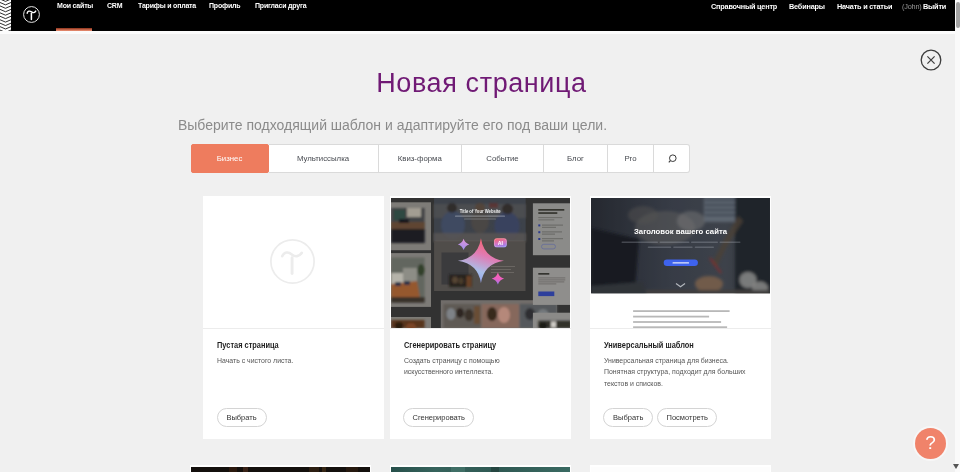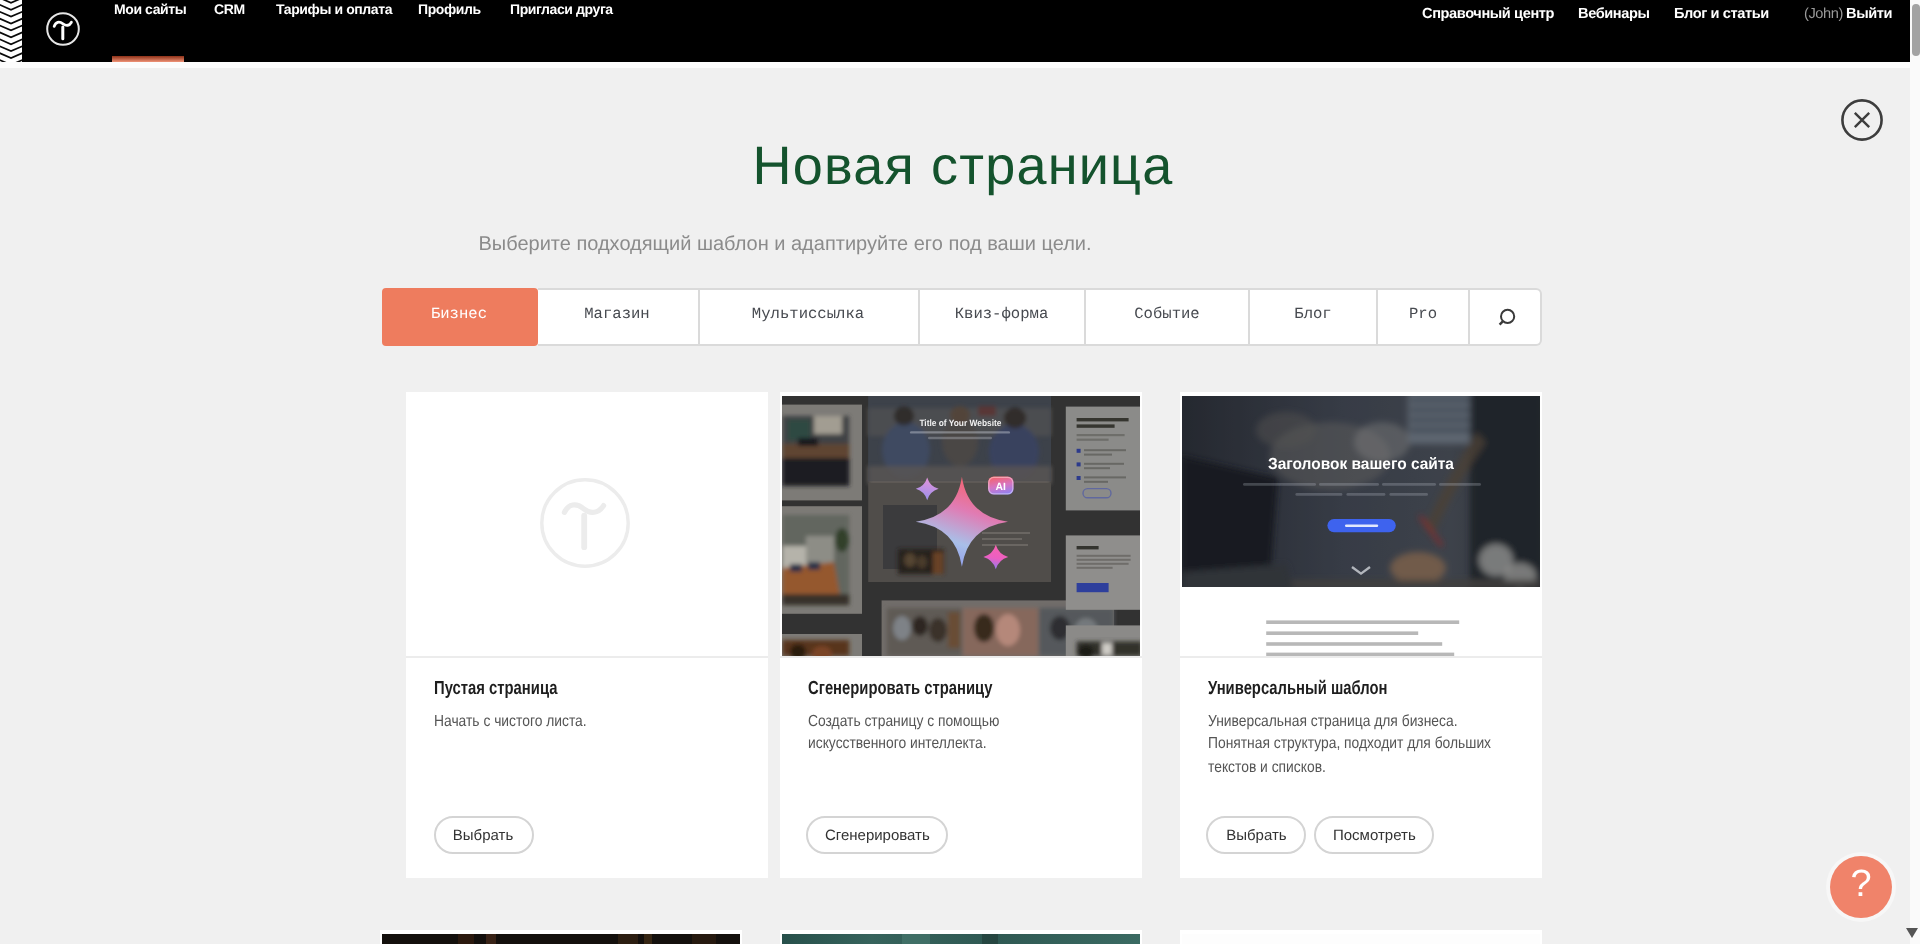--- a/index.html
+++ b/index.html
@@ -20,26 +20,26 @@
 #sb-track { position:absolute; right:0; top:0; width:5px; height:472px; background:#fafafa; }
 #sb-thumb { position:absolute; right:0; top:2px; width:4px; height:26px; background:#a3a3a3; border-radius:2px; }
 #sb-arrow { position:absolute; right:1px; top:464px; width:0; height:0;
   border-left:3.5px solid transparent; border-right:3.5px solid transparent; border-top:5px solid #555; }
 
 
 #close { position:absolute; left:920px; top:49px; }
 
 
 h1 { position:absolute; left:1.5px; top:69.5px; width:960px; text-align:center;
-  font-size:27px; font-weight:400; color:#14532d; letter-spacing:0.6px; line-height:1; }
+  font-size:27px; font-weight:400; color:#701a75; letter-spacing:0.6px; line-height:1; }
 #sub { position:absolute; left:0.5px; top:117.5px; width:784px; text-align:center;
-  font-size:10px; color:#8b8b8b; line-height:1; }
-
-
-#tabs { position:absolute; left:190.5px; top:144px; height:28.5px; display:flex;font-family:Liberation Mono, monospace; }
+  font-size:14px; color:#8b8b8b; line-height:1; }
+
+
+#tabs { position:absolute; left:190.5px; top:144px; height:28.5px; display:flex; }
 .tab { background:#fff; border:1px solid #dadada; border-left:none; height:28.5px;
   display:flex; align-items:center; justify-content:center;
   font-size:7.8px; color:#474a50; }
 .tab.first { border-left:1px solid #dadada; }
 .tab:last-child { border-radius:0 3px 3px 0; }
 .tab.active { border-radius:2px; }
 .tab.active { background:#ee7c5e; border-color:#ee7c5e; color:#fff; margin-top:-0.5px; height:29.5px; }
 
 
 .card { position:absolute; top:196px; width:181px; height:242.5px; background:#fff; }
@@ -88,21 +88,21 @@
   <div class="nav" id="navL">
     <span style="left:57px; font-weight:bold;">Мои сайты</span>
     <span style="left:107px;">CRM</span>
     <span style="left:138px;">Тарифы и оплата</span>
     <span style="left:209px;">Профиль</span>
     <span style="left:255px;">Пригласи друга</span>
   </div>
   <div class="nav" id="navR" style="font-size:7.3px;">
     <span style="left:711px;">Справочный центр</span>
     <span style="left:789px;">Вебинары</span>
-    <span style="left:837px;">Блог и статьи</span>
+    <span style="left:837px;">Начать и статьи</span>
     <span style="left:902px; color:#9a9a9a; font-weight:normal;">(John)</span>
     <span style="left:923px; font-weight:bold;">Выйти</span>
   </div>
   <div id="underline"></div>
 </header>
 
 <div style="position:absolute;left:0;top:31px;width:955px;height:2.5px;background:#fcfcfc;"></div>
 <div id="sb-track"></div>
     <div id="sb-thumb"></div>
     <div id="sb-arrow"></div>
@@ -110,21 +110,20 @@
 <svg id="close" width="22" height="22">
   <circle cx="11" cy="11" r="9.8" fill="none" stroke="#3d3d3d" stroke-width="1.3"></circle>
   <path d="M7.4,7.4 L14.6,14.6 M14.6,7.4 L7.4,14.6" stroke="#3d3d3d" stroke-width="1.2"></path>
 </svg>
 
 <h1>Новая страница</h1>
 <div id="sub">Выберите подходящий шаблон и адаптируйте его под ваши цели.</div>
 
 <div id="tabs">
   <div class="tab first active" style="width:78px;">Бизнес</div>
-  <div class="tab" style="width:81px;">Магазин</div>
   <div class="tab" style="width:110px;">Мультиссылка</div>
   <div class="tab" style="width:83.5px;">Квиз-форма</div>
   <div class="tab" style="width:82px;">Событие</div>
   <div class="tab" style="width:64px;">Блог</div>
   <div class="tab" style="width:46px;">Pro</div>
   <div class="tab" style="width:35.5px;">
     <svg width="11" height="11" viewBox="0 0 11 11">
           <circle cx="6.8" cy="5.2" r="3.3" fill="none" stroke="#3a3a3a" stroke-width="1"></circle>
           <path d="M4.4,7.7 L2.8,9.3" stroke="#3a3a3a" stroke-width="1.2"></path>
         </svg>

